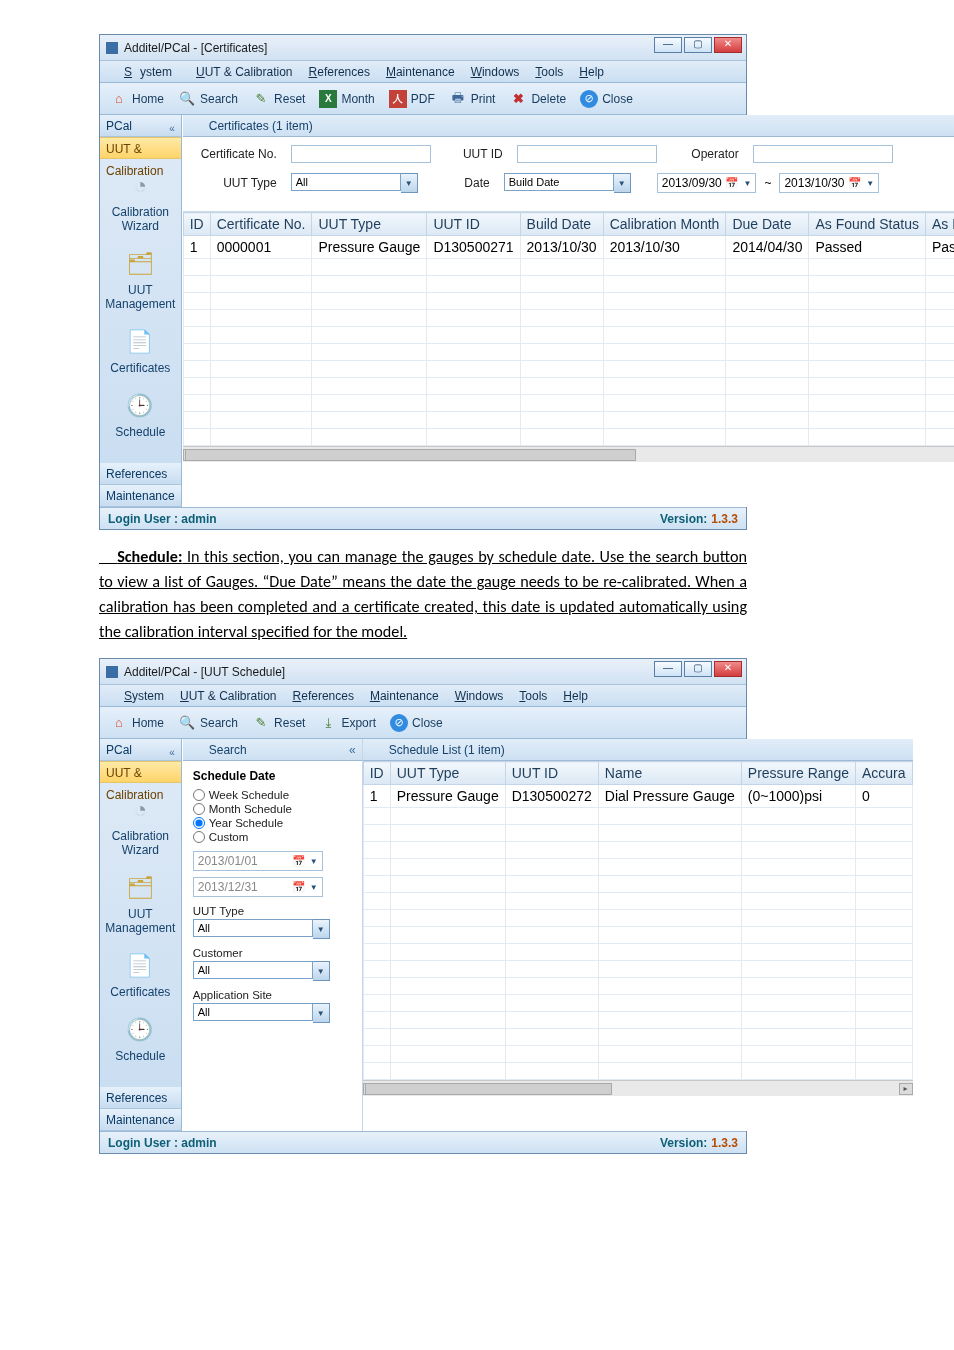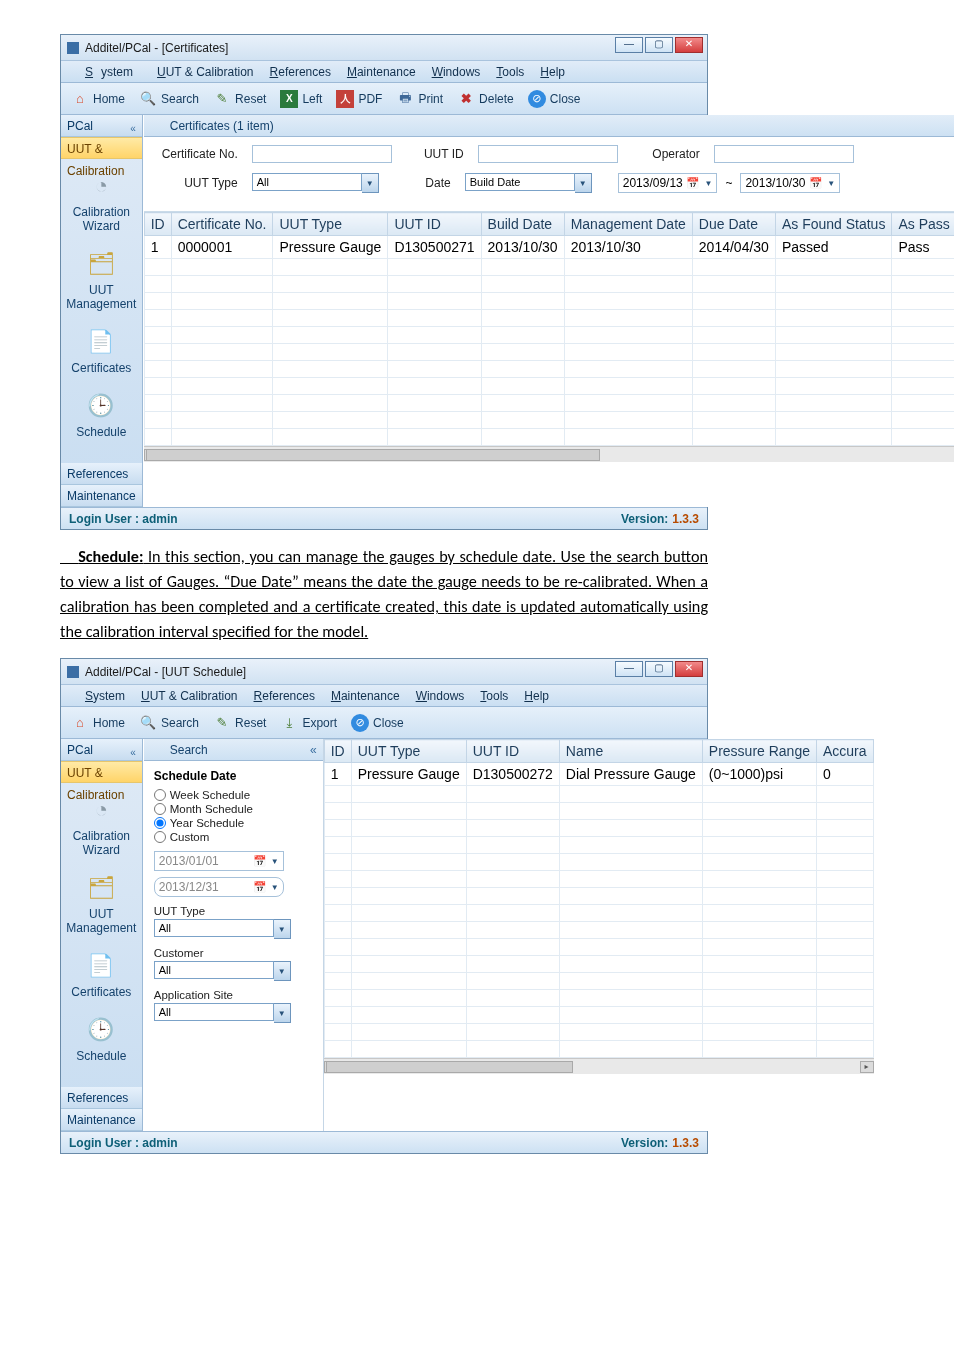--- a/index.html
+++ b/index.html
@@ -1,17 +1,17 @@
 <!DOCTYPE html>
 <html><head>
 <meta charset="utf-8">
 <style>
   * { box-sizing: border-box; margin: 0; padding: 0; }
   html, body { width: 954px; background: #fff; font-family: "Segoe UI", Tahoma, sans-serif; font-size: 12px; color: #000; }
-  .page { width: 768px; padding: 34px 60px 18px 60px; }
+  .page { width: 768px; padding: 34px 60px 18px 60px; margin-left: 39px; }
   .bodytext { font-family: Calibri, "Segoe UI", sans-serif; font-size: 16.2px; line-height: 1.55; text-align: justify; margin: 14px 0 14px 0; text-decoration: underline; }
   .appwin { border: 1px solid #698aa8; background: #d8e6f4; position: relative; }
   .titlebar { height: 26px; background: linear-gradient(#e9f1fa,#d1e2f2); display: flex; align-items: center; padding: 0 6px; border-bottom: 1px solid #a9c3dd; position: relative; }
   .titlebar .ticon { width: 12px; height: 12px; background: #3b6ea5; margin-right: 6px; }
   .titlebar .ttext { font-size: 12px; color: #1a1a1a; }
   .winbtns { position: absolute; right: 4px; top: 2px; display: flex; }
   .winbtns div { width: 28px; height: 16px; margin-left: 2px; border: 1px solid #5a7fa6; background: linear-gradient(#f6fbff,#cfe3f5); font-size: 10px; text-align: center; line-height: 12px; color: #25476b; }
   .winbtns .close { background: linear-gradient(#f28a8a,#d43d3d); color: #fff; border-color: #a02e2e; }
   .menubar { height: 22px; background: linear-gradient(#e1ecf8,#cadff2); border-bottom: 1px solid #9cb9d6; display: flex; align-items: center; padding: 0 16px; }
   .menubar span { padding: 0 8px; color: #11304e; font-size: 12px; }
@@ -105,21 +105,21 @@
     <div class="tbtn">
           <span class="ticonbox ico-search">🔍</span>
           <span>Search</span>
         </div>
     <div class="tbtn">
           <span class="ticonbox ico-reset">✎</span>
           <span>Reset</span>
         </div>
     <div class="tbtn">
           <span class="ticonbox ico-excel">X</span>
-          <span>Left</span>
+          <span>Month</span>
         </div>
     <div class="tbtn">
           <span class="ticonbox ico-pdf">人</span>
           <span>PDF</span>
         </div>
     <div class="tbtn">
           <span class="ticonbox ico-print">🖶</span>
           <span>Print</span>
         </div>
     <div class="tbtn">
@@ -163,42 +163,42 @@
                 <span class="cb-body">All</span>
                 <span class="cb-btn">▼</span>
               </span>
           <span class="sp-label" style="width:70px;">Date</span>
           <span class="sp-combo">
                 <span class="cb-body">Build Date</span>
                 <span class="cb-btn">▼</span>
               </span>
           <span style="width:10px;"></span>
           <span class="datebox">
-                <span>2013/09/13</span>
+                <span>2013/09/30</span>
                 <span class="cal">📅</span>
                 <span class="dd">▼</span>
               </span>
           <span>~</span>
           <span class="datebox">
                 <span>2013/10/30</span>
                 <span class="cal">📅</span>
                 <span class="dd">▼</span>
               </span>
         </div>
       </div>
       <div class="grid">
         <table>
           <thead>
                 <tr>
             <th>ID</th>
             <th>Certificate No.</th>
             <th>UUT Type</th>
             <th>UUT ID</th>
             <th>Build Date</th>
-            <th>Management Date</th>
+            <th>Calibration Month</th>
             <th>Due Date</th>
             <th>As Found Status</th>
             <th>As Pass S</th>
           </tr>
               </thead>
           <tbody>
             <tr>
               <td>1</td>
               <td>0000001</td>
               <td>Pressure Gauge</td>
@@ -428,21 +428,21 @@
                 <input type="radio" name="sd2" style="">
                 <span>Custom</span>
               </label>
           <div style="height:6px;"></div>
           <span class="datebox" style="width:130px;color:#888;justify-content:space-between;">
                 <span>2013/01/01</span>
                 <span style="margin-left:auto;" class="cal">📅</span>
                 <span class="dd">▼</span>
               </span>
           <div style="height:6px;"></div>
-          <span class="datebox" style="width:130px;color:#888;border-radius:8px;">
+          <span class="datebox" style="width:130px;color:#888;">
                 <span>2013/12/31</span>
                 <span style="margin-left:auto;" class="cal">📅</span>
                 <span class="dd">▼</span>
               </span>
           <div class="fieldlabel">UUT Type</div>
           <span class="sp-combo">
                 <span class="cb-body" style="width:120px;">All</span>
                 <span class="cb-btn">▼</span>
               </span>
           <div class="fieldlabel">Customer</div>
@@ -450,20 +450,23 @@
                 <span class="cb-body" style="width:120px;">All</span>
                 <span class="cb-btn">▼</span>
               </span>
           <div class="fieldlabel">Application Site</div>
           <span class="sp-combo">
                 <span class="cb-body" style="width:120px;">All</span>
                 <span class="cb-btn">▼</span>
               </span>
         </div>
         <div style="flex:1;display:flex;flex-direction:column;">
+          <div class="tabstrip">
+                <div class="tab">Schedule List   (1 item)</div>
+              </div>
           <div class="grid">
             <table>
               <thead>
                     <tr>
                 <th>ID</th>
                 <th>UUT Type</th>
                 <th>UUT ID</th>
                 <th>Name</th>
                 <th>Pressure Range</th>
                 <th>Accura</th>

